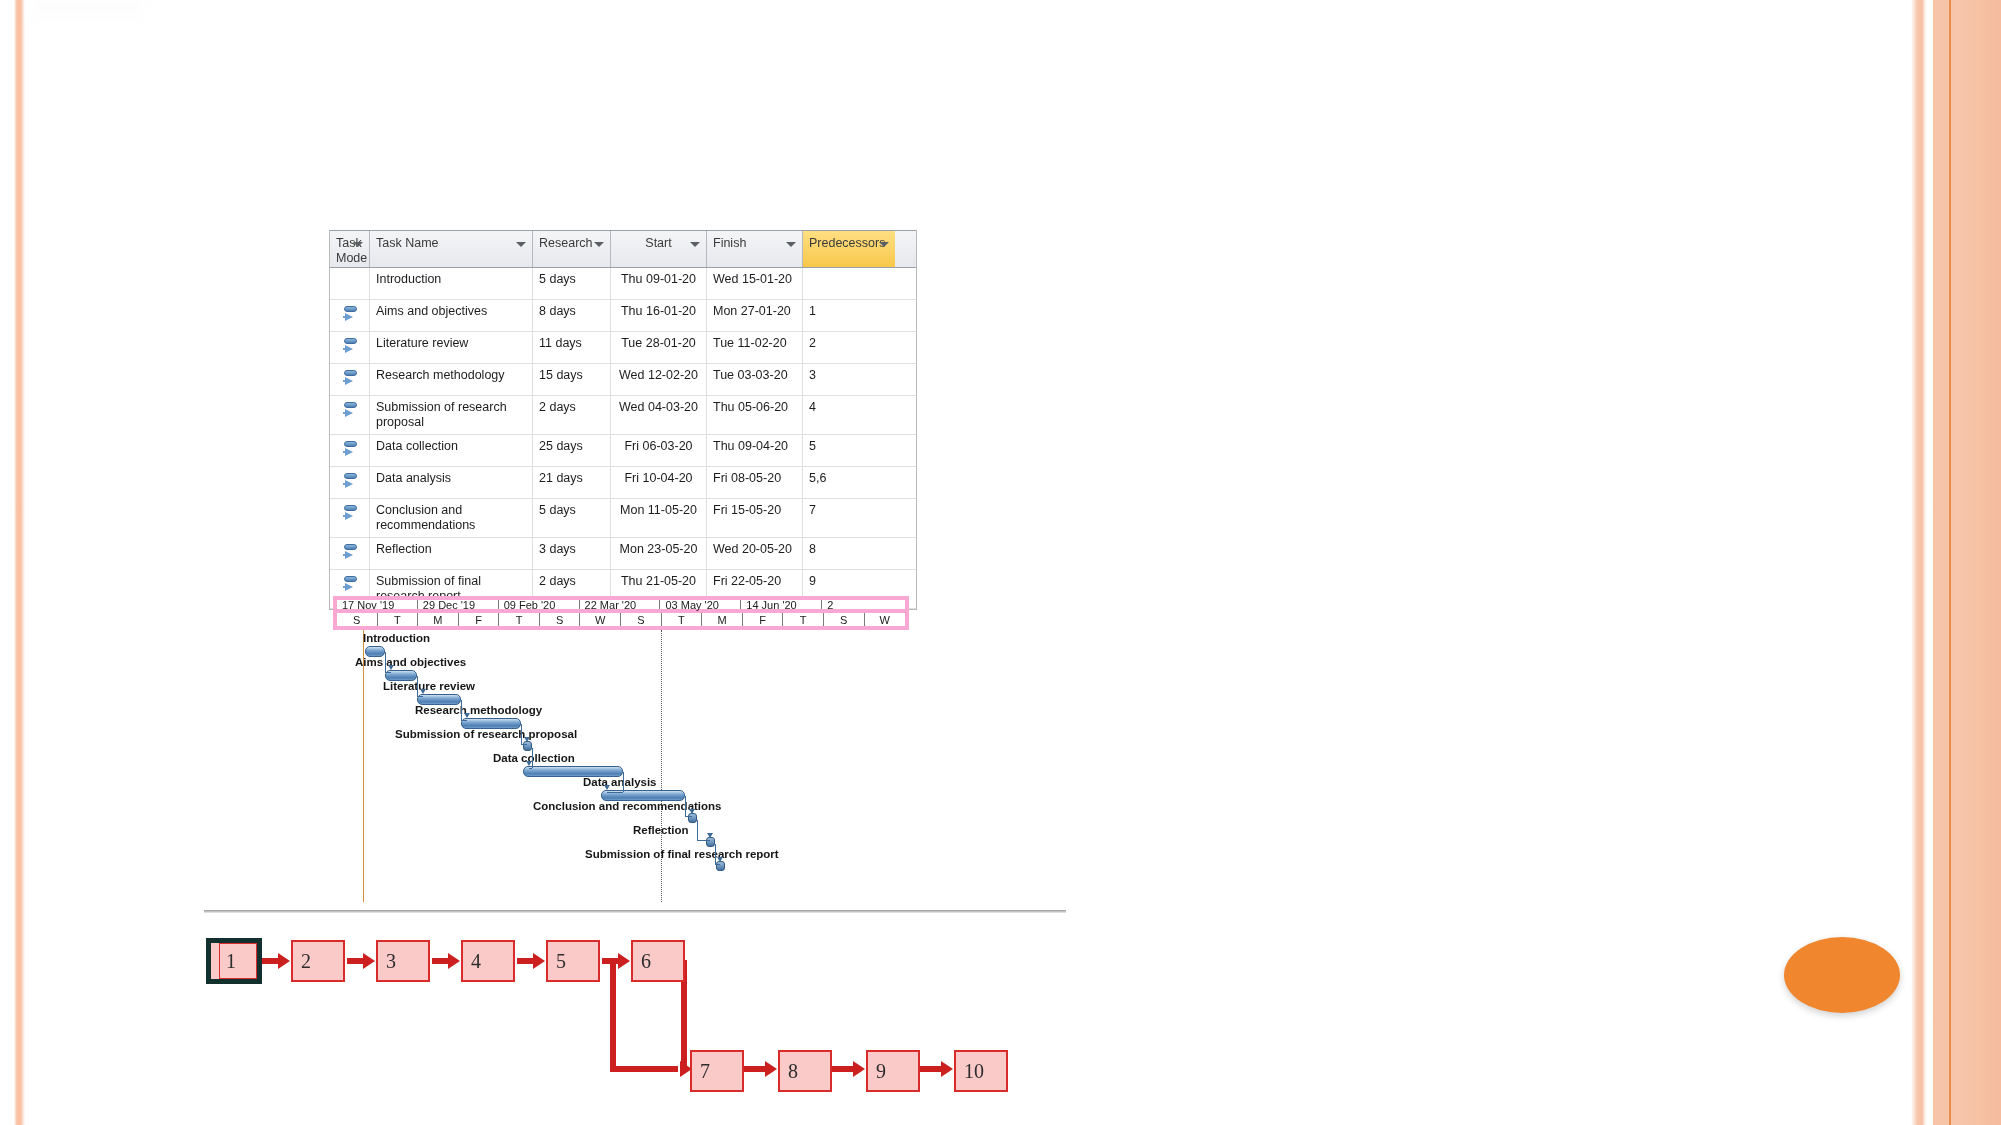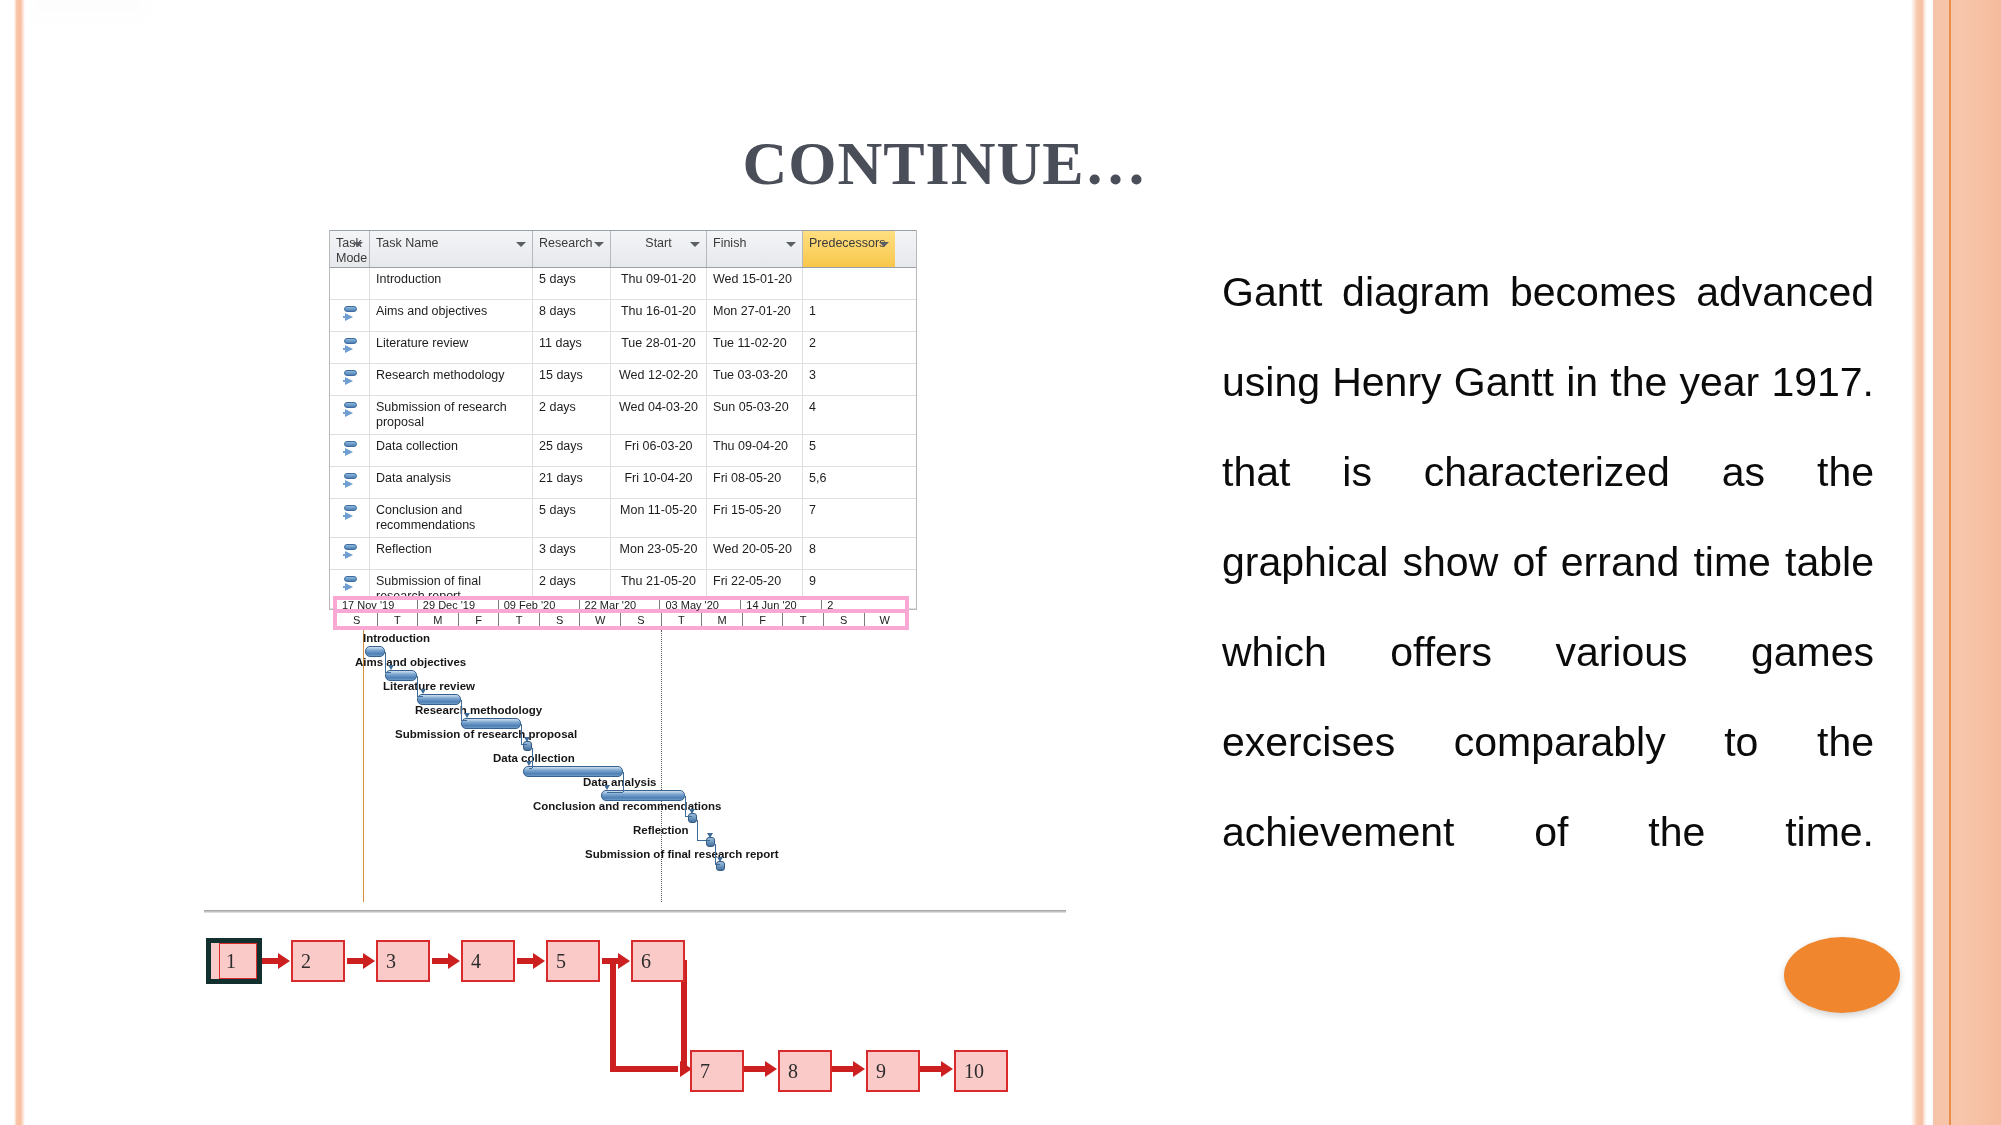--- a/index.html
+++ b/index.html
@@ -339,23 +339,21 @@
 
   <div class="edge-left"></div>
   <div class="corner-ghost"></div>
   <div class="edge-right-wrap">
     <div class="er1"></div>
     <div class="er2"></div>
     <div class="er3"></div>
     <div class="er4"></div>
   </div>
 
-  <div class="slide-title">CONTINUE…</div>
-
-  <div class="body-text">Gantt diagram becomes advanced using Henry Gantt in the year 1917. that is characterized as the graphical show of errand time table which offers various games exercises comparably to the achievement of the time.</div>
+
   <div class="pointer-blob"></div>
 
   <div class="proj">
     <div class="proj-row hdr">
       <div class="proj-cell c-mode">
         <span style="white-space:normal;width:40px;">Task Mode</span>
         <span class="hdr-arrow"></span>
       </div>
       <div class="proj-cell c-name">
         <span>Task Name</span>
@@ -433,21 +431,21 @@
           <div class="proj-cell c-mode">
             <span class="mode-ico">
               <span class="bar"></span>
               <span class="arrtail"></span>
               <span class="arr"></span>
             </span>
           </div>
           <div class="proj-cell c-name">Submission of research proposal</div>
           <div class="proj-cell c-dur">2 days</div>
           <div class="proj-cell c-start">Wed 04-03-20</div>
-          <div class="proj-cell c-finish">Sun 05-03-20</div>
+          <div class="proj-cell c-finish">Thu 05-06-20</div>
           <div class="proj-cell c-pred">4</div>
         </div>
         <div class="proj-row">
           <div class="proj-cell c-mode">
             <span class="mode-ico">
               <span class="bar"></span>
               <span class="arrtail"></span>
               <span class="arr"></span>
             </span>
           </div>

